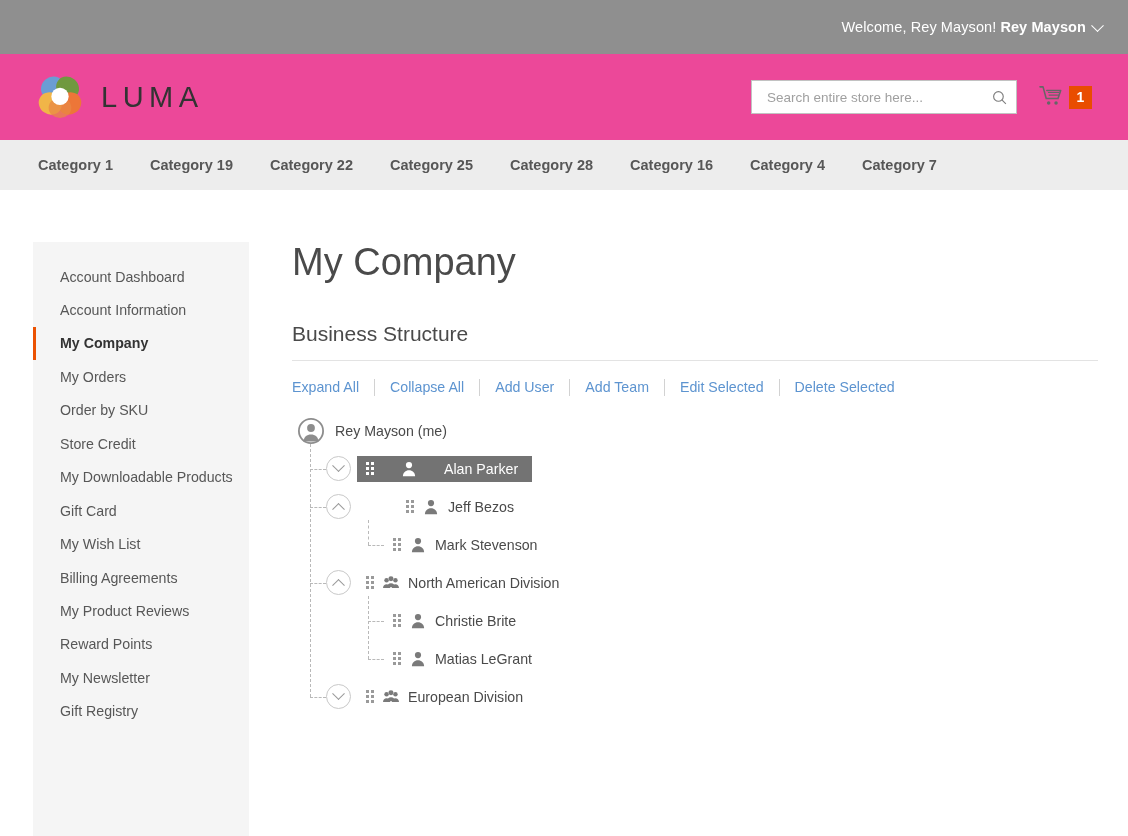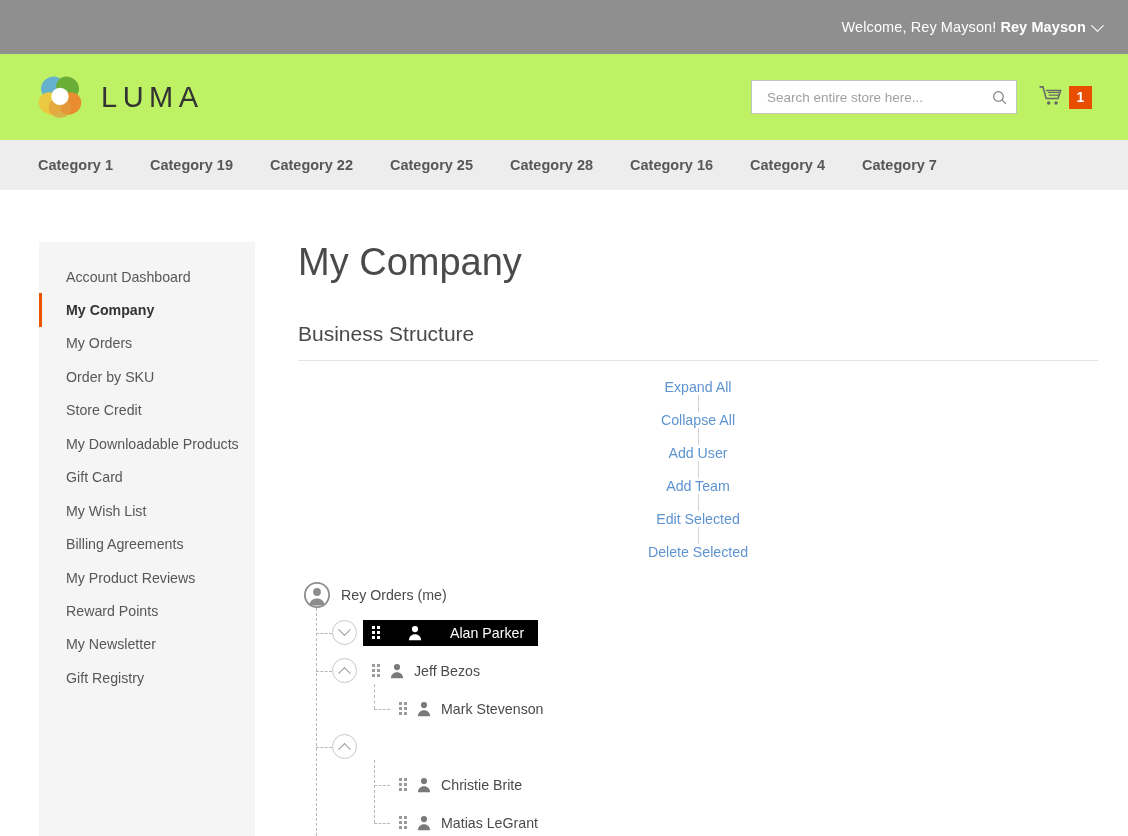--- a/index.html
+++ b/index.html
@@ -38,21 +38,21 @@
     height: 9px;
     border-right: 1.6px solid #ffffff;
     border-bottom: 1.6px solid #ffffff;
     transform: rotate(45deg) translate(-2px,-2px);
     vertical-align: middle;
   }
 
   
   .page-header {
     height: 86px;
-    background: #bef264;
+    background: #ec4899;
     display: flex;
     align-items: center;
     padding: 0 26px 0 33px;
     position: relative;
   }
   .logo-wrap { display: flex; align-items: center; }
   .logo-mark { width: 54px; height: 54px; display: block; }
   .logo-text {
     font-size: 29px;
     letter-spacing: 5.5px;
@@ -120,21 +120,20 @@
     margin-right: 37px;
     white-space: nowrap;
     cursor: pointer;
   }
 
   
   .page-body {
     display: flex;
     padding-top: 52px;
     height: calc(836px - 54px - 86px - 50px);
-    padding-left: 6px;
   }
   .sidebar {
     width: 216px;
     margin-left: 33px;
     background: #f5f5f5;
     padding: 18px 0 22px 0;
     flex: none;
     align-self: stretch;
     margin-bottom: -52px;
   }
@@ -175,21 +174,20 @@
   .rule {
     border: 0;
     border-top: 1px solid #e3e3e3;
     margin: 0 0 18px 0;
   }
 
   .actions {
     display: flex;
     align-items: center;
     margin-bottom: 16px;
-    flex-direction: column;
   }
   .action-link {
     color: #5d94d0;
     font-size: 14.2px;
     cursor: pointer;
     white-space: nowrap;
   }
   .action-sep {
     width: 1px;
     height: 17px;
@@ -258,21 +256,21 @@
   .chev.up   { transform: rotate(225deg) translate(-2px,-2px); }
 
   .node-chip {
     display: inline-flex;
     align-items: center;
     padding: 5px 14px 5px 9px;
     position: relative;
     z-index: 2;
     cursor: pointer;
   }
-  .node-chip.selected { background: #000000; gap: 18px; }
+  .node-chip.selected { background: #737373; gap: 18px; }
   .node-chip.selected .node-label { color: #ffffff; }
   .node-chip.selected .dot { background: #ffffff; }
   .node-chip.selected .person-icon path,
   .node-chip.selected .person-icon circle { fill: #ffffff; }
 
   .drag-handle {
     display: grid;
     grid-template-columns: repeat(2, 3px);
     grid-template-rows: repeat(3, 3px);
     gap: 2px;
@@ -342,20 +340,21 @@
     <div class="nav-item">Category 28</div>
     <div class="nav-item">Category 16</div>
     <div class="nav-item">Category 4</div>
     <div class="nav-item">Category 7</div>
   </div>
 
 <div class="page-body">
 
   <div class="sidebar" id="sidebar">
       <div class="side-item">Account Dashboard</div>
+      <div class="side-item">Account Information</div>
       <div class="side-item active">My Company</div>
       <div class="side-item">My Orders</div>
       <div class="side-item">Order by SKU</div>
       <div class="side-item">Store Credit</div>
       <div class="side-item">My Downloadable Products</div>
       <div class="side-item">Gift Card</div>
       <div class="side-item">My Wish List</div>
       <div class="side-item">Billing Agreements</div>
       <div class="side-item">My Product Reviews</div>
       <div class="side-item">Reward Points</div>
@@ -382,21 +381,21 @@
         <span class="action-link">Delete Selected</span>
       </div>
 
     <div class="tree" id="tree">
         <div class="tree-row">
           <svg class="root-avatar" viewBox="0 0 26 26">
             <circle cx="13" cy="13" r="12.1" fill="none" stroke="#8d8d8d" stroke-width="1.8"></circle>
             <circle cx="13" cy="10" r="3.9" fill="#8d8d8d"></circle>
             <path d="M5.6 23.4c0-4.2 3.3-6.9 7.4-6.9s7.4 2.7 7.4 6.9z" fill="#8d8d8d"></path>
           </svg>
-          <span class="root-label">Rey Orders (me)</span>
+          <span class="root-label">Rey Mayson (me)</span>
         </div>
         <div class="tree-row" style="padding-left: 28px;">
           <span class="toggle">
             <span class="chev down"></span>
           </span>
           <span class="node-chip selected" style="margin-left:6px">
             <span class="drag-handle">
               <span class="dot"></span>
               <span class="dot"></span>
               <span class="dot"></span>
@@ -404,60 +403,79 @@
               <span class="dot"></span>
               <span class="dot"></span>
             </span>
             <svg class="person-icon" viewBox="0 0 16 16">
               <circle cx="8" cy="4.1" r="3.1" fill="#7a7a7a"></circle>
               <path d="M1.9 15.2c0-3.5 2.7-5.9 6.1-5.9s6.1 2.4 6.1 5.9z" fill="#7a7a7a"></path>
             </svg>
             <span class="node-label">Alan Parker</span>
           </span>
         </div>
+        <div class="tree-row" style="padding-left: 28px; gap: 40px;">
+          <span class="toggle">
+            <span class="chev up"></span>
+          </span>
+          <span class="node-chip" style="margin-left:6px">
+            <span class="drag-handle">
+              <span class="dot"></span>
+              <span class="dot"></span>
+              <span class="dot"></span>
+              <span class="dot"></span>
+              <span class="dot"></span>
+              <span class="dot"></span>
+            </span>
+            <svg class="person-icon" viewBox="0 0 16 16">
+              <circle cx="8" cy="4.1" r="3.1" fill="#7a7a7a"></circle>
+              <path d="M1.9 15.2c0-3.5 2.7-5.9 6.1-5.9s6.1 2.4 6.1 5.9z" fill="#7a7a7a"></path>
+            </svg>
+            <span class="node-label">Jeff Bezos</span>
+          </span>
+        </div>
+        <div class="tree-row" style="padding-left: 86px;">
+          <span class="node-chip" style="margin-left:0">
+            <span class="drag-handle">
+              <span class="dot"></span>
+              <span class="dot"></span>
+              <span class="dot"></span>
+              <span class="dot"></span>
+              <span class="dot"></span>
+              <span class="dot"></span>
+            </span>
+            <svg class="person-icon" viewBox="0 0 16 16">
+              <circle cx="8" cy="4.1" r="3.1" fill="#7a7a7a"></circle>
+              <path d="M1.9 15.2c0-3.5 2.7-5.9 6.1-5.9s6.1 2.4 6.1 5.9z" fill="#7a7a7a"></path>
+            </svg>
+            <span class="node-label">Mark Stevenson</span>
+          </span>
+        </div>
         <div class="tree-row" style="padding-left: 28px;">
           <span class="toggle">
             <span class="chev up"></span>
           </span>
           <span class="node-chip" style="margin-left:6px">
             <span class="drag-handle">
               <span class="dot"></span>
               <span class="dot"></span>
               <span class="dot"></span>
               <span class="dot"></span>
               <span class="dot"></span>
               <span class="dot"></span>
             </span>
-            <svg class="person-icon" viewBox="0 0 16 16">
-              <circle cx="8" cy="4.1" r="3.1" fill="#7a7a7a"></circle>
-              <path d="M1.9 15.2c0-3.5 2.7-5.9 6.1-5.9s6.1 2.4 6.1 5.9z" fill="#7a7a7a"></path>
-            </svg>
-            <span class="node-label">Jeff Bezos</span>
-          </span>
-        </div>
-        <div class="tree-row" style="padding-left: 86px;">
-          <span class="node-chip" style="margin-left:0">
-            <span class="drag-handle">
-              <span class="dot"></span>
-              <span class="dot"></span>
-              <span class="dot"></span>
-              <span class="dot"></span>
-              <span class="dot"></span>
-              <span class="dot"></span>
-            </span>
-            <svg class="person-icon" viewBox="0 0 16 16">
-              <circle cx="8" cy="4.1" r="3.1" fill="#7a7a7a"></circle>
-              <path d="M1.9 15.2c0-3.5 2.7-5.9 6.1-5.9s6.1 2.4 6.1 5.9z" fill="#7a7a7a"></path>
-            </svg>
-            <span class="node-label">Mark Stevenson</span>
-          </span>
-        </div>
-        <div class="tree-row" style="padding-left: 28px;">
-          <span class="toggle">
-            <span class="chev up"></span>
+            <svg class="team-icon" viewBox="0 0 18 16">
+              <circle cx="4" cy="5" r="2.5" fill="#7a7a7a"></circle>
+              <circle cx="14" cy="5" r="2.5" fill="#7a7a7a"></circle>
+              <path d="M0 13.6c0-2.5 1.8-4.2 4-4.2s4 1.7 4 4.2z" fill="#7a7a7a"></path>
+              <path d="M10 13.6c0-2.5 1.8-4.2 4-4.2s4 1.7 4 4.2z" fill="#7a7a7a"></path>
+              <circle cx="9" cy="3.3" r="2.8" fill="#7a7a7a"></circle>
+              <path d="M4.3 12.9c0-2.8 2-4.7 4.7-4.7s4.7 1.9 4.7 4.7z" fill="#7a7a7a"></path>
+            </svg>
+            <span class="node-label">North American Division</span>
           </span>
         </div>
         <div class="tree-row" style="padding-left: 86px;">
           <span class="node-chip" style="margin-left:0">
             <span class="drag-handle">
               <span class="dot"></span>
               <span class="dot"></span>
               <span class="dot"></span>
               <span class="dot"></span>
               <span class="dot"></span>

